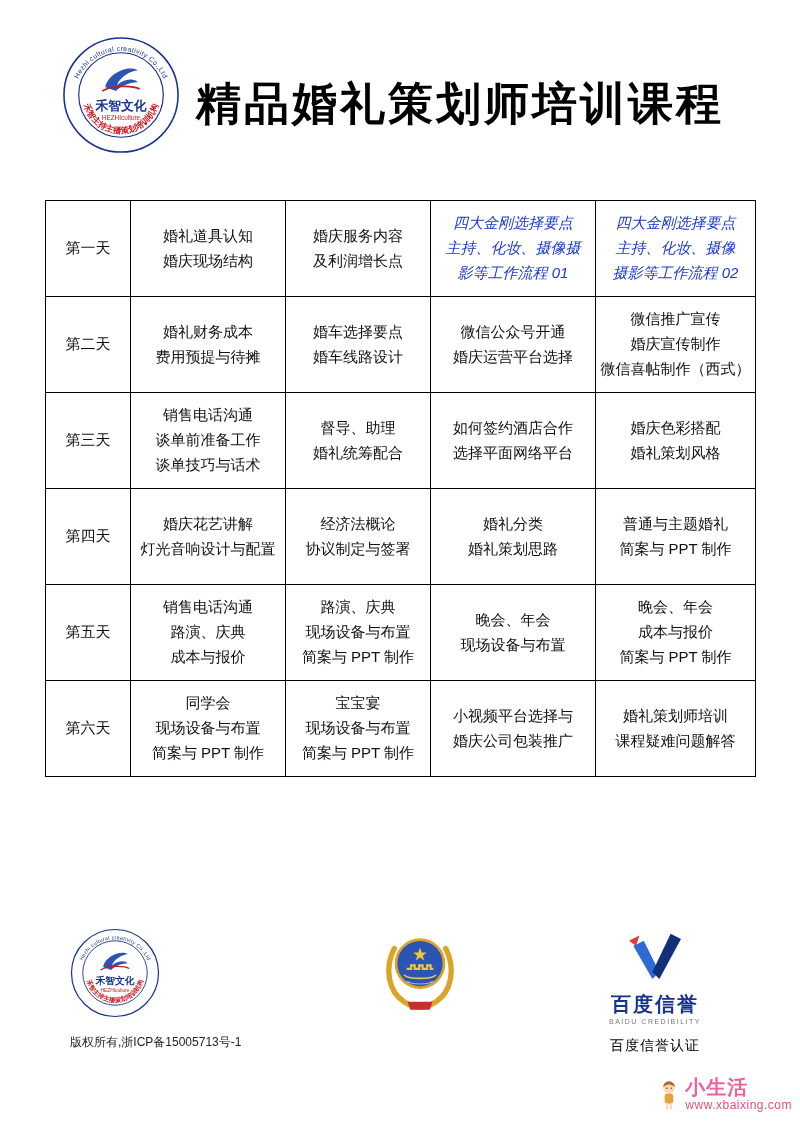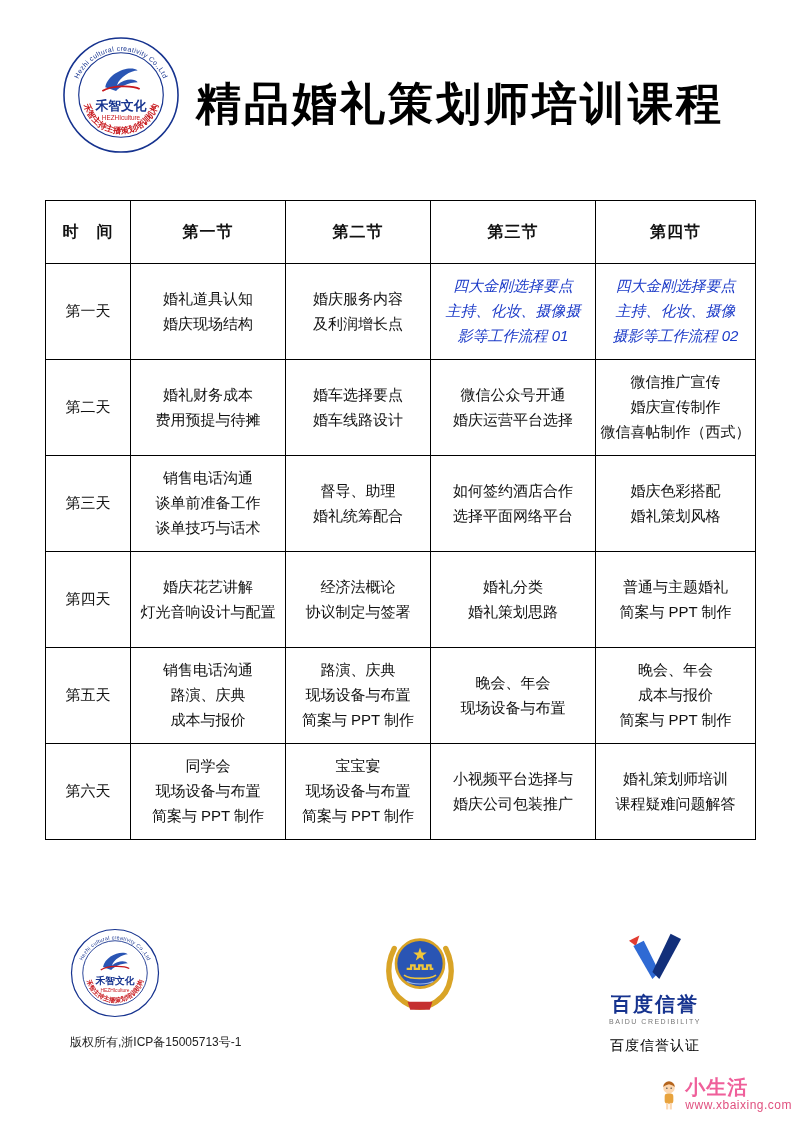--- a/index.html
+++ b/index.html
@@ -83,27 +83,20 @@
 
   <table class="course-table">
     <colgroup>
       <col style="width:85px">
         <col style="width:155px">
         <col style="width:145px">
         <col style="width:165px">
         <col style="width:160px">
     </colgroup>
     <tbody>
-        <tr>
-      <th>时　间</th>
-      <th>第一节</th>
-      <th>第二节</th>
-      <th>第三节</th>
-      <th>第四节</th>
-    </tr>
     <tr>
       <td>第一天</td>
       <td>婚礼道具认知
 婚庆现场结构</td>
       <td>婚庆服务内容
 及利润增长点</td>
       <td class="blue">四大金刚选择要点
 主持、化妆、摄像摄
 影等工作流程 01</td>
       <td class="blue">四大金刚选择要点

